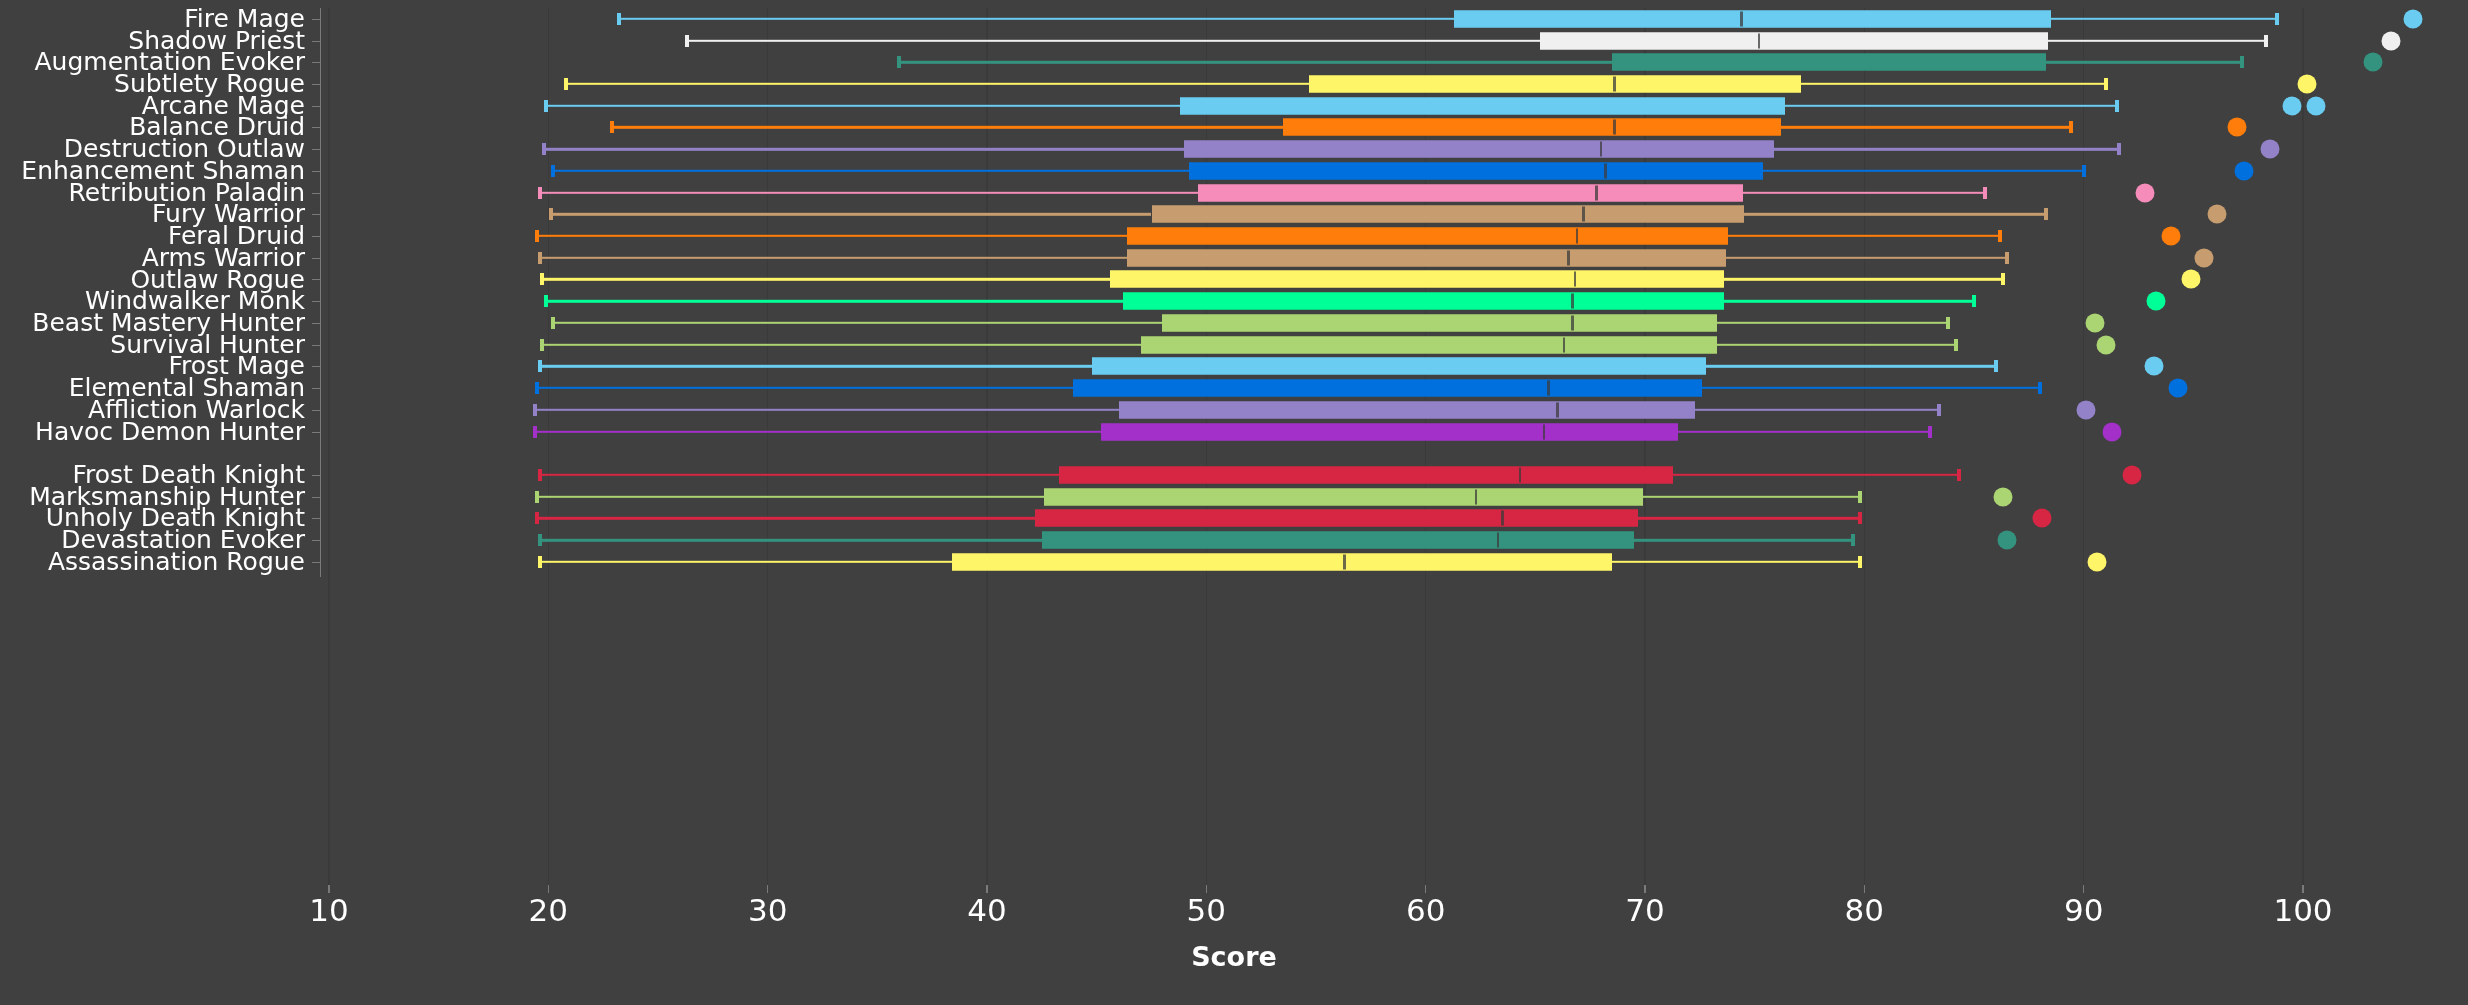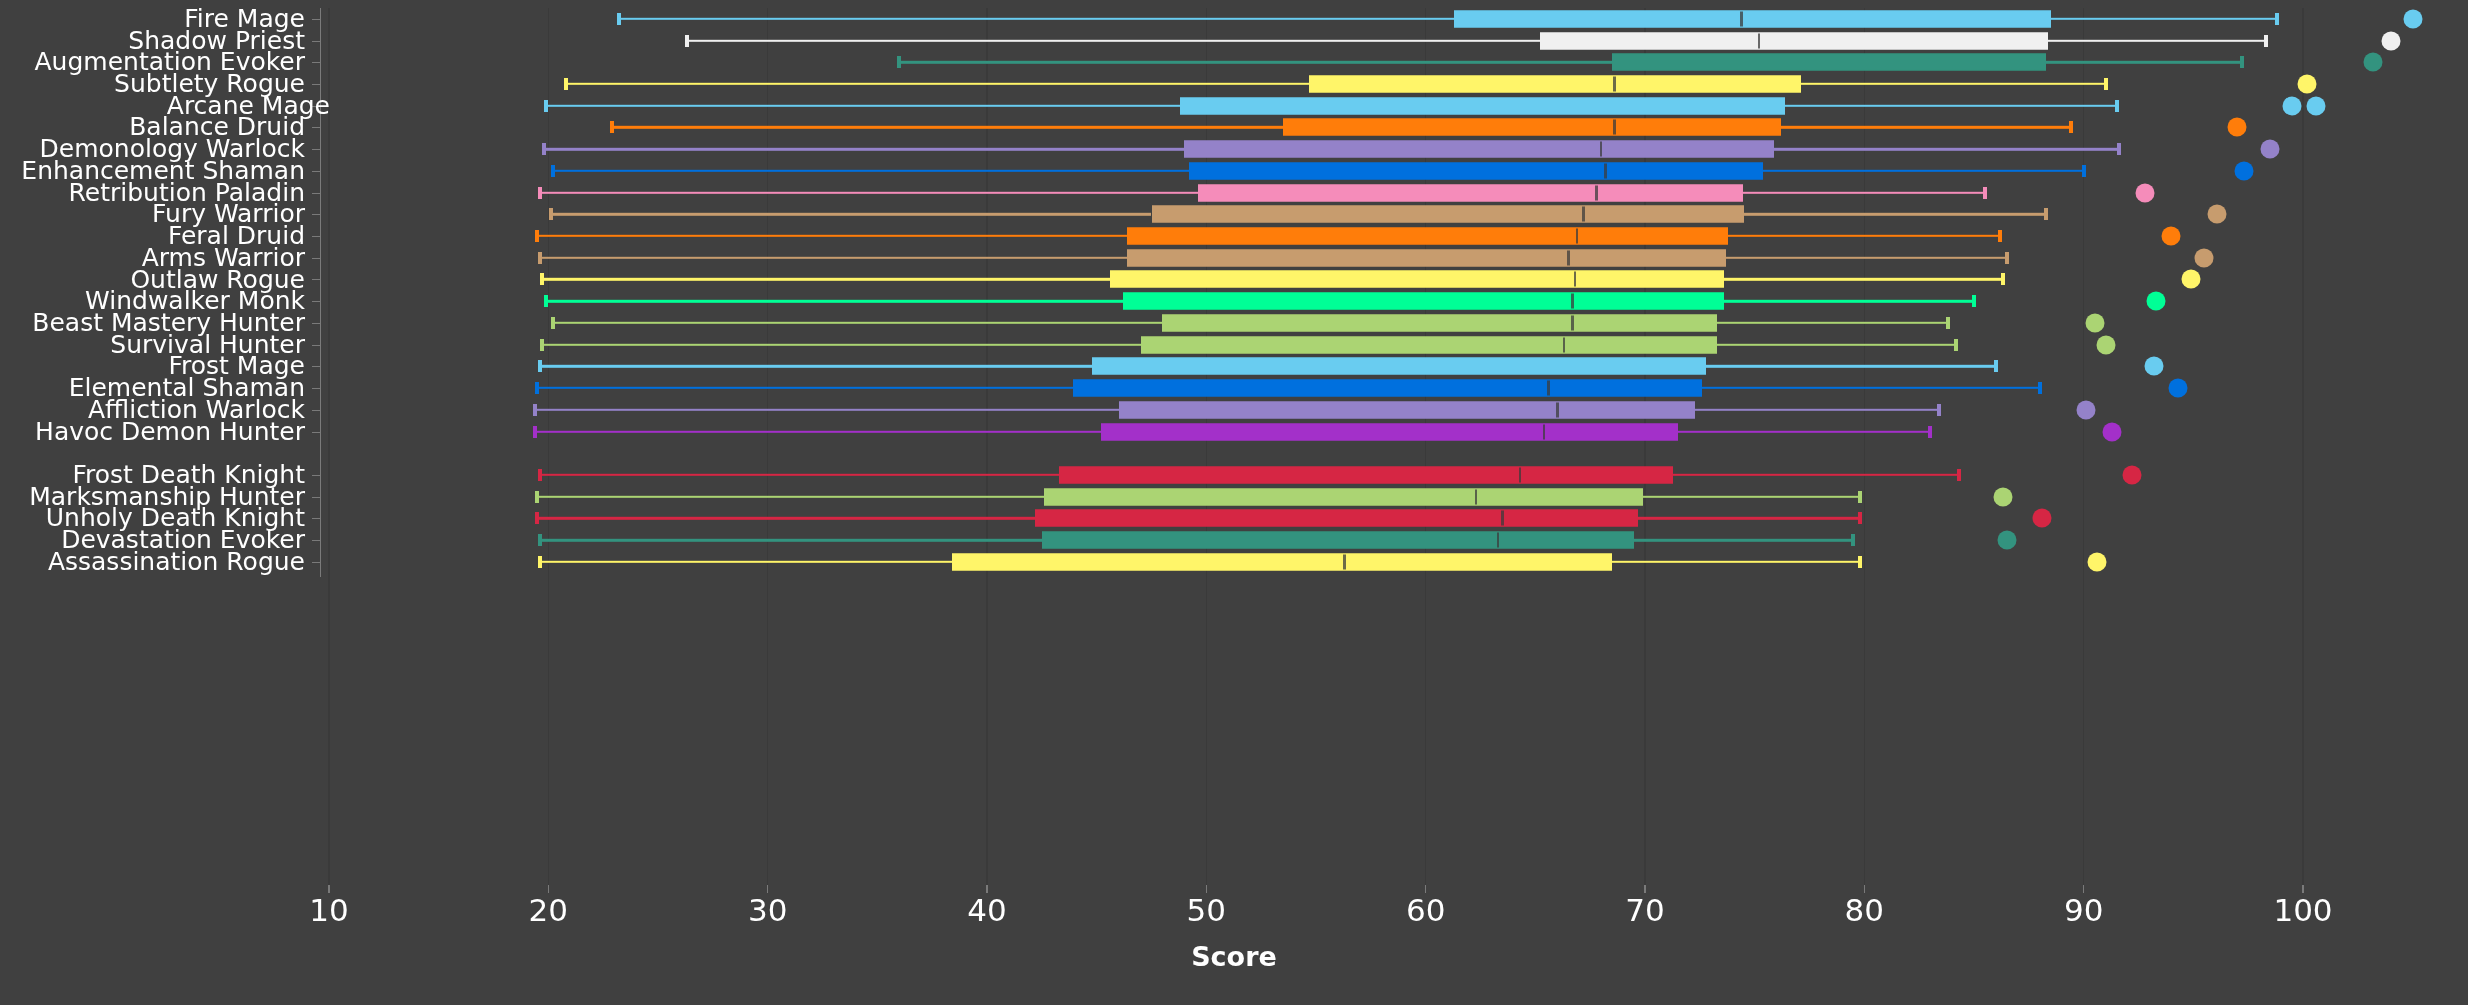--- a/index.html
+++ b/index.html
@@ -85,21 +85,21 @@
         <div class="whisker-line" style="left: 565.88px; width: 743.54px; background: rgb(255, 245, 105);"></div>
         <div class="whisker-line" style="left: 1798.53px; width: 307.067px; background: rgb(255, 245, 105);"></div>
         <div class="cap" style="left: 563.88px; height: 12px; background: rgb(255, 245, 105);"></div>
         <div class="cap" style="left: 2103.6px; height: 12px; background: rgb(255, 245, 105);"></div>
         <div class="box" style="left: 1309.42px; width: 489.113px; height: 15px; background: rgb(255, 245, 105); border-color: rgb(255, 245, 105);"></div>
         <div class="median" style="left: 1612.99px; height: 15px; background: rgba(60, 60, 60, 0.75);"></div>
         <div class="dot" style="left: 2307.39px; top: 10.86px; width: 19px; height: 19px; background: rgb(255, 245, 105);"></div>
       </div>
       <div class="row" style="top: 94.88px; height: 21.72px;">
         <div class="ytick" style="left: 312px; top: 10.86px;"></div>
-        <div class="ylabel" style="left: 0px; width: 305px; top: -2.14px; padding-left: 25px;">Arcane Mage</div>
+        <div class="ylabel" style="left: 0px; width: 305px; top: -2.14px;">Arcane Mage</div>
         <div class="whisker-line" style="left: 546.14px; width: 633.873px; background: rgb(105, 204, 240);"></div>
         <div class="whisker-line" style="left: 1783.18px; width: 333.387px; background: rgb(105, 204, 240);"></div>
         <div class="cap" style="left: 544.14px; height: 12px; background: rgb(105, 204, 240);"></div>
         <div class="cap" style="left: 2114.57px; height: 12px; background: rgb(105, 204, 240);"></div>
         <div class="box" style="left: 1180.01px; width: 603.167px; height: 15px; background: rgb(105, 204, 240); border-color: rgb(105, 204, 240);"></div>
         <div class="dot" style="left: 2316.16px; top: 10.86px; width: 19px; height: 19px; background: rgb(105, 204, 240);"></div>
         <div class="dot" style="left: 2292.03px; top: 10.86px; width: 19px; height: 19px; background: rgb(105, 204, 240);"></div>
       </div>
       <div class="row" style="top: 116.6px; height: 21.72px;">
         <div class="ytick" style="left: 312px; top: 10.86px;"></div>
@@ -107,21 +107,21 @@
         <div class="whisker-line" style="left: 611.94px; width: 671.16px; background: rgb(255, 125, 10);"></div>
         <div class="whisker-line" style="left: 1778.79px; width: 291.713px; background: rgb(255, 125, 10);"></div>
         <div class="cap" style="left: 609.94px; height: 12px; background: rgb(255, 125, 10);"></div>
         <div class="cap" style="left: 2068.51px; height: 12px; background: rgb(255, 125, 10);"></div>
         <div class="box" style="left: 1283.1px; width: 495.693px; height: 15px; background: rgb(255, 125, 10); border-color: rgb(255, 125, 10);"></div>
         <div class="median" style="left: 1612.99px; height: 15px; background: rgba(60, 60, 60, 0.75);"></div>
         <div class="dot" style="left: 2237.2px; top: 10.86px; width: 19px; height: 19px; background: rgb(255, 125, 10);"></div>
       </div>
       <div class="row" style="top: 138.32px; height: 21.72px;">
         <div class="ytick" style="left: 312px; top: 10.86px;"></div>
-        <div class="ylabel" style="left: 0px; width: 305px; top: -2.14px;">Demonology Warlock</div>
+        <div class="ylabel" style="left: 0px; width: 305px; top: -2.14px;">Destruction Outlaw</div>
         <div class="whisker-line" style="left: 543.947px; width: 640.453px; background: rgb(148, 130, 201);"></div>
         <div class="whisker-line" style="left: 1772.21px; width: 346.547px; background: rgb(148, 130, 201);"></div>
         <div class="cap" style="left: 541.947px; height: 12px; background: rgb(148, 130, 201);"></div>
         <div class="cap" style="left: 2116.76px; height: 12px; background: rgb(148, 130, 201);"></div>
         <div class="box" style="left: 1184.4px; width: 587.813px; height: 15px; background: rgb(148, 130, 201); border-color: rgb(148, 130, 201);"></div>
         <div class="median" style="left: 1599.83px; height: 15px; background: rgba(60, 60, 60, 0.75);"></div>
         <div class="dot" style="left: 2270.1px; top: 10.86px; width: 19px; height: 19px; background: rgb(148, 130, 201);"></div>
       </div>
       <div class="row" style="top: 160.04px; height: 21.72px;">
         <div class="ytick" style="left: 312px; top: 10.86px;"></div>

